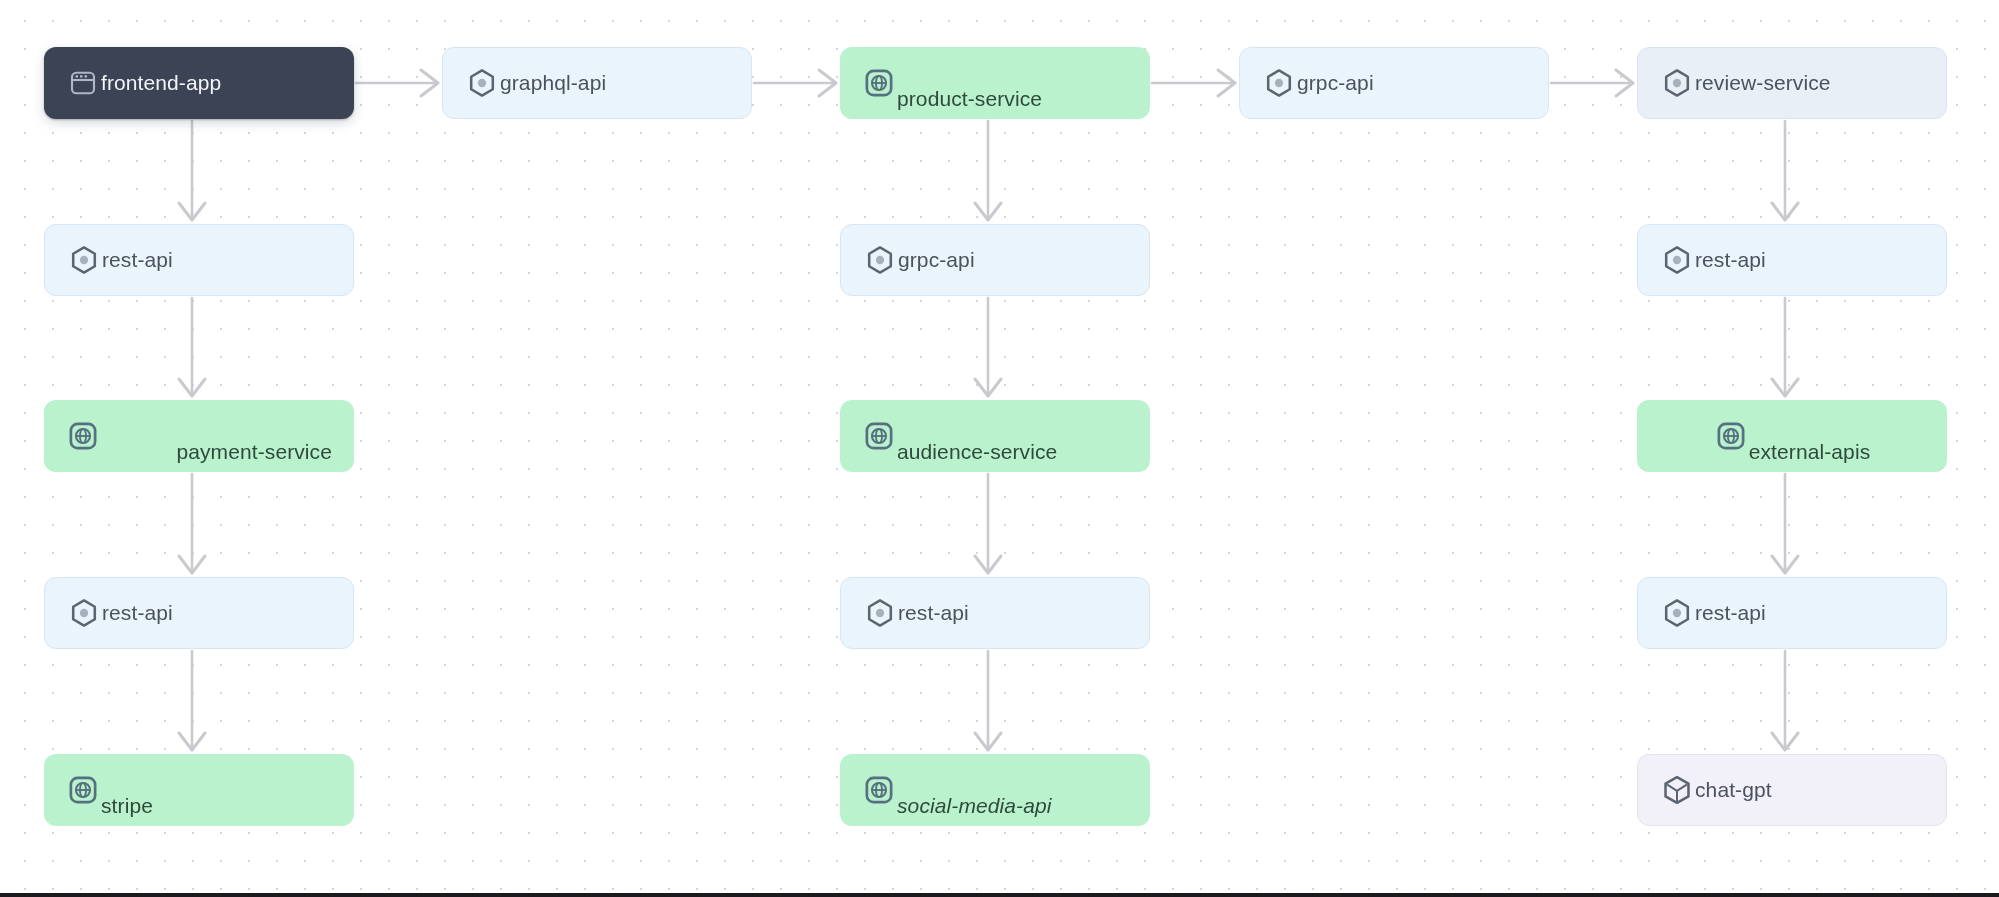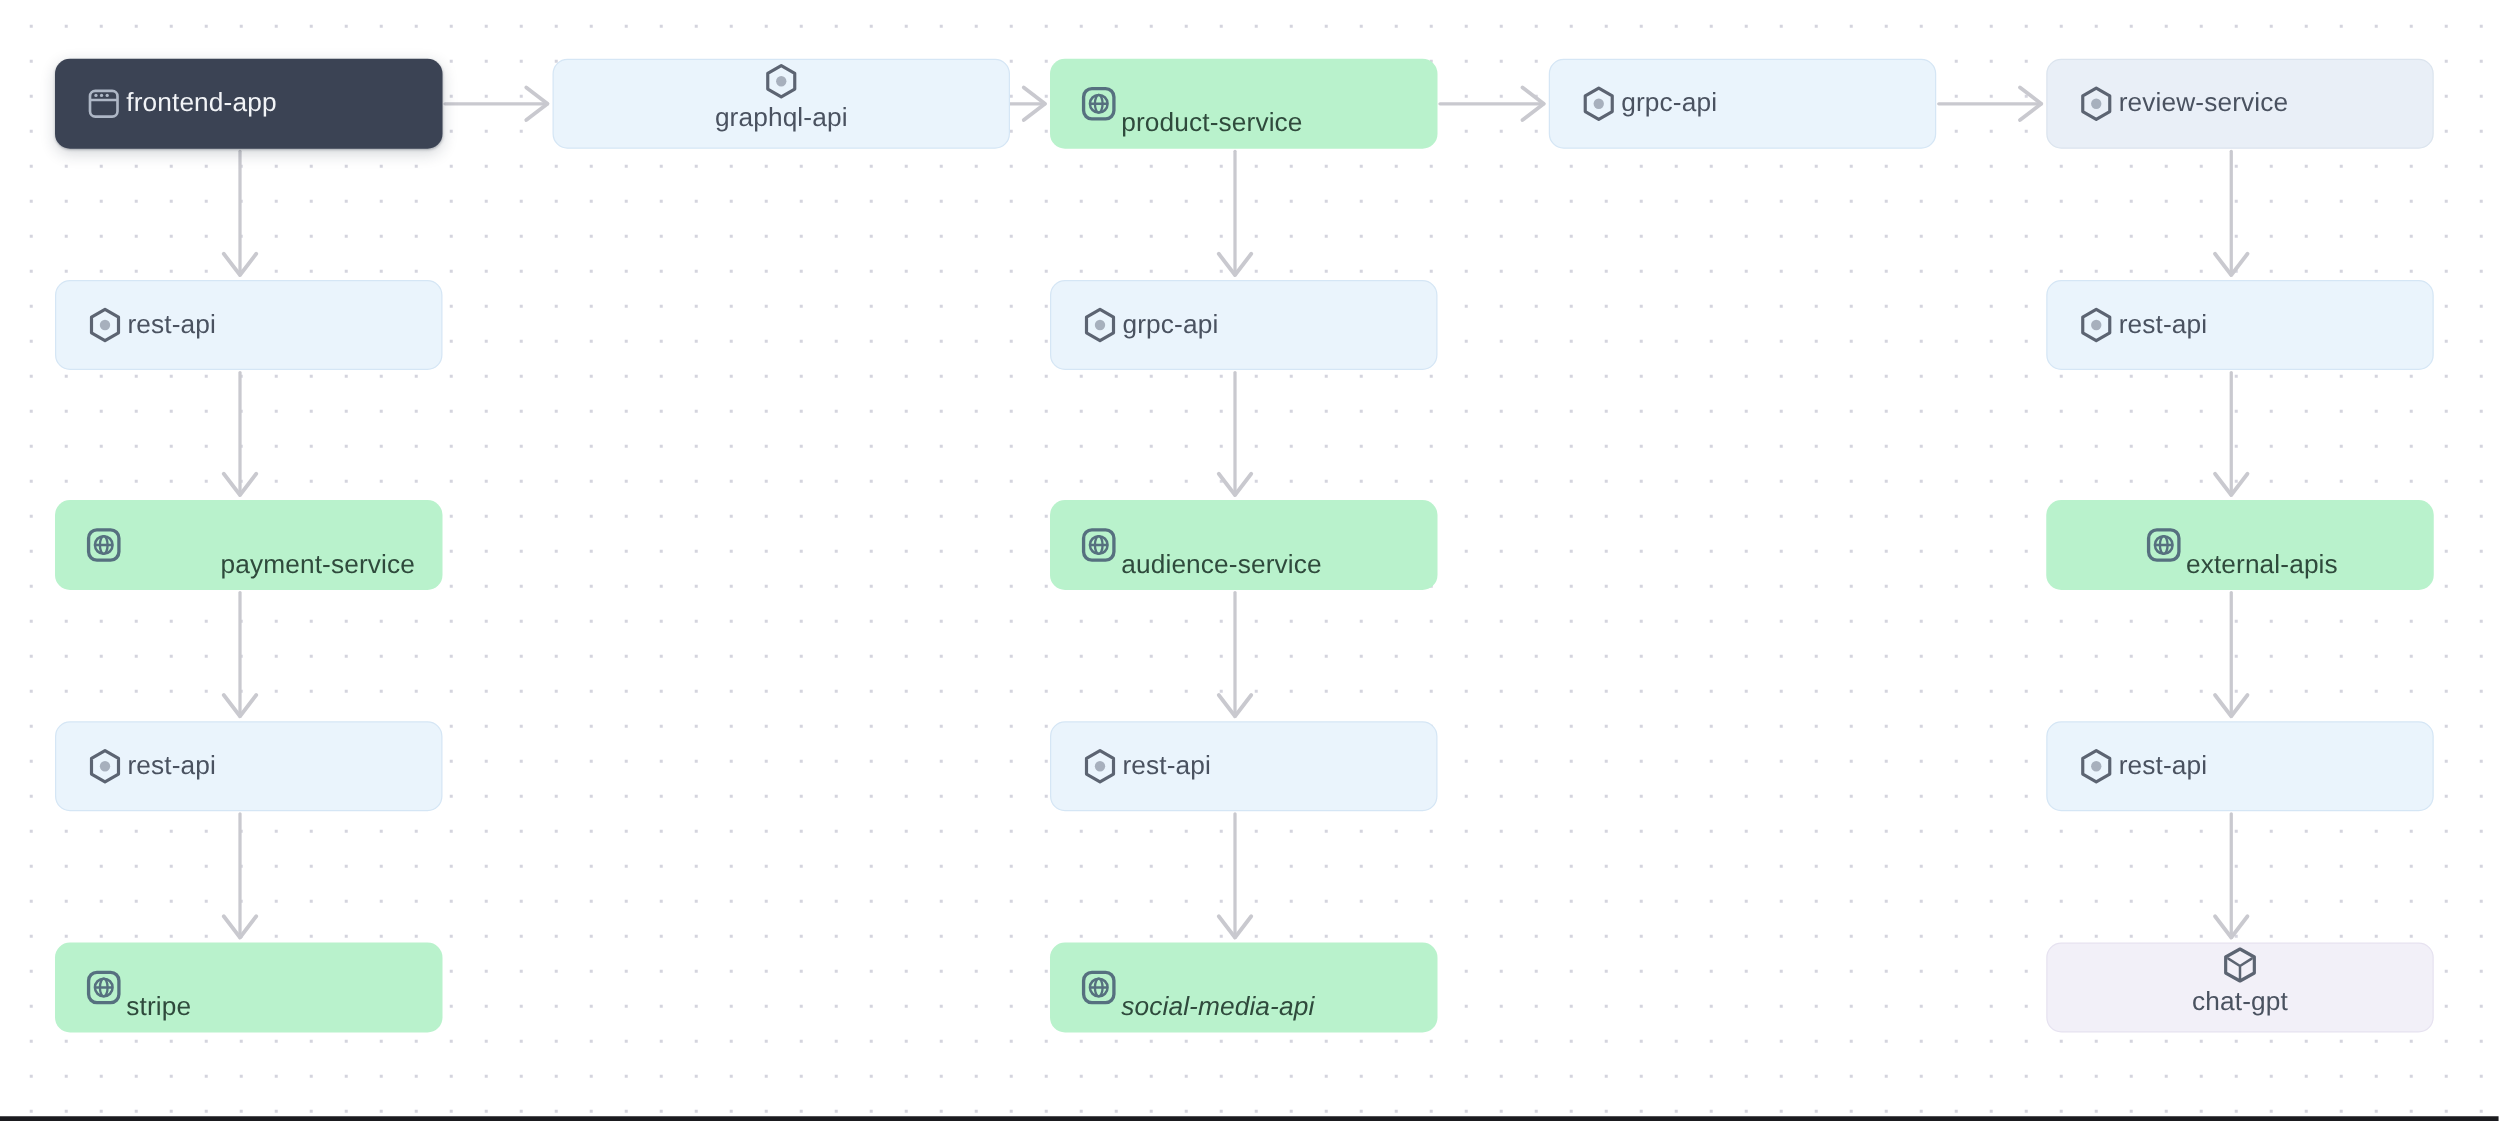--- a/index.html
+++ b/index.html
@@ -113,21 +113,20 @@
   
   .t-green {
     background: #b9f2cc;
   }
   .t-green .node-label { color: #2f4a3c; margin-top: 32px; }
 
   
   .t-lavender {
     background: #f2f0f8;
     border: 1px solid #e6e2f0;
-    flex-direction: column;
   }
   .t-lavender .node-label { color: #4a5260; }
 </style>
 </head>
 <body>
 
 <div id="canvas">
   <svg id="edge-layer" width="1999" height="893" viewBox="0 0 1999 893">
       <g>
         <path class="edge-path" d="M356 83 L438 83"></path>
@@ -200,21 +199,21 @@
           <svg width="30" height="30" viewBox="0 0 24 24">
             <rect x="3.2" y="3.8" width="17.6" height="16.4" rx="3.4" fill="none" stroke="#aeb7c6" stroke-width="1.7"></rect>
             <line x1="3.2" y1="9.6" x2="20.8" y2="9.6" stroke="#aeb7c6" stroke-width="1.7"></line>
             <circle cx="7" cy="6.7" r="1.05" fill="#aeb7c6"></circle>
             <circle cx="10.6" cy="6.7" r="1.05" fill="#aeb7c6"></circle>
             <circle cx="14.2" cy="6.7" r="1.05" fill="#aeb7c6"></circle>
           </svg>
         </span>
         <span class="node-label">frontend-app</span>
       </div>
-      <div class="node t-blue" style="left: 442px; top: 47px; width: 366px; flex-direction: column;">
+      <div class="node t-blue" style="left: 442px; top: 47px; width: 310px;">
         <span class="node-icon">
           <svg width="32" height="32" viewBox="0 0 24 24">
             <path d="M12 2.6 20.1 7.3 20.1 16.7 12 21.4 3.9 16.7 3.9 7.3Z" fill="none" stroke="#5c6472" stroke-width="1.9" stroke-linejoin="round"></path>
             <circle cx="12" cy="12" r="3.1" fill="#a7b0bd"></circle>
           </svg>
         </span>
         <span class="node-label">graphql-api</span>
       </div>
       <div class="node t-green" style="left: 840px; top: 47px; width: 310px;">
         <span class="node-icon">

